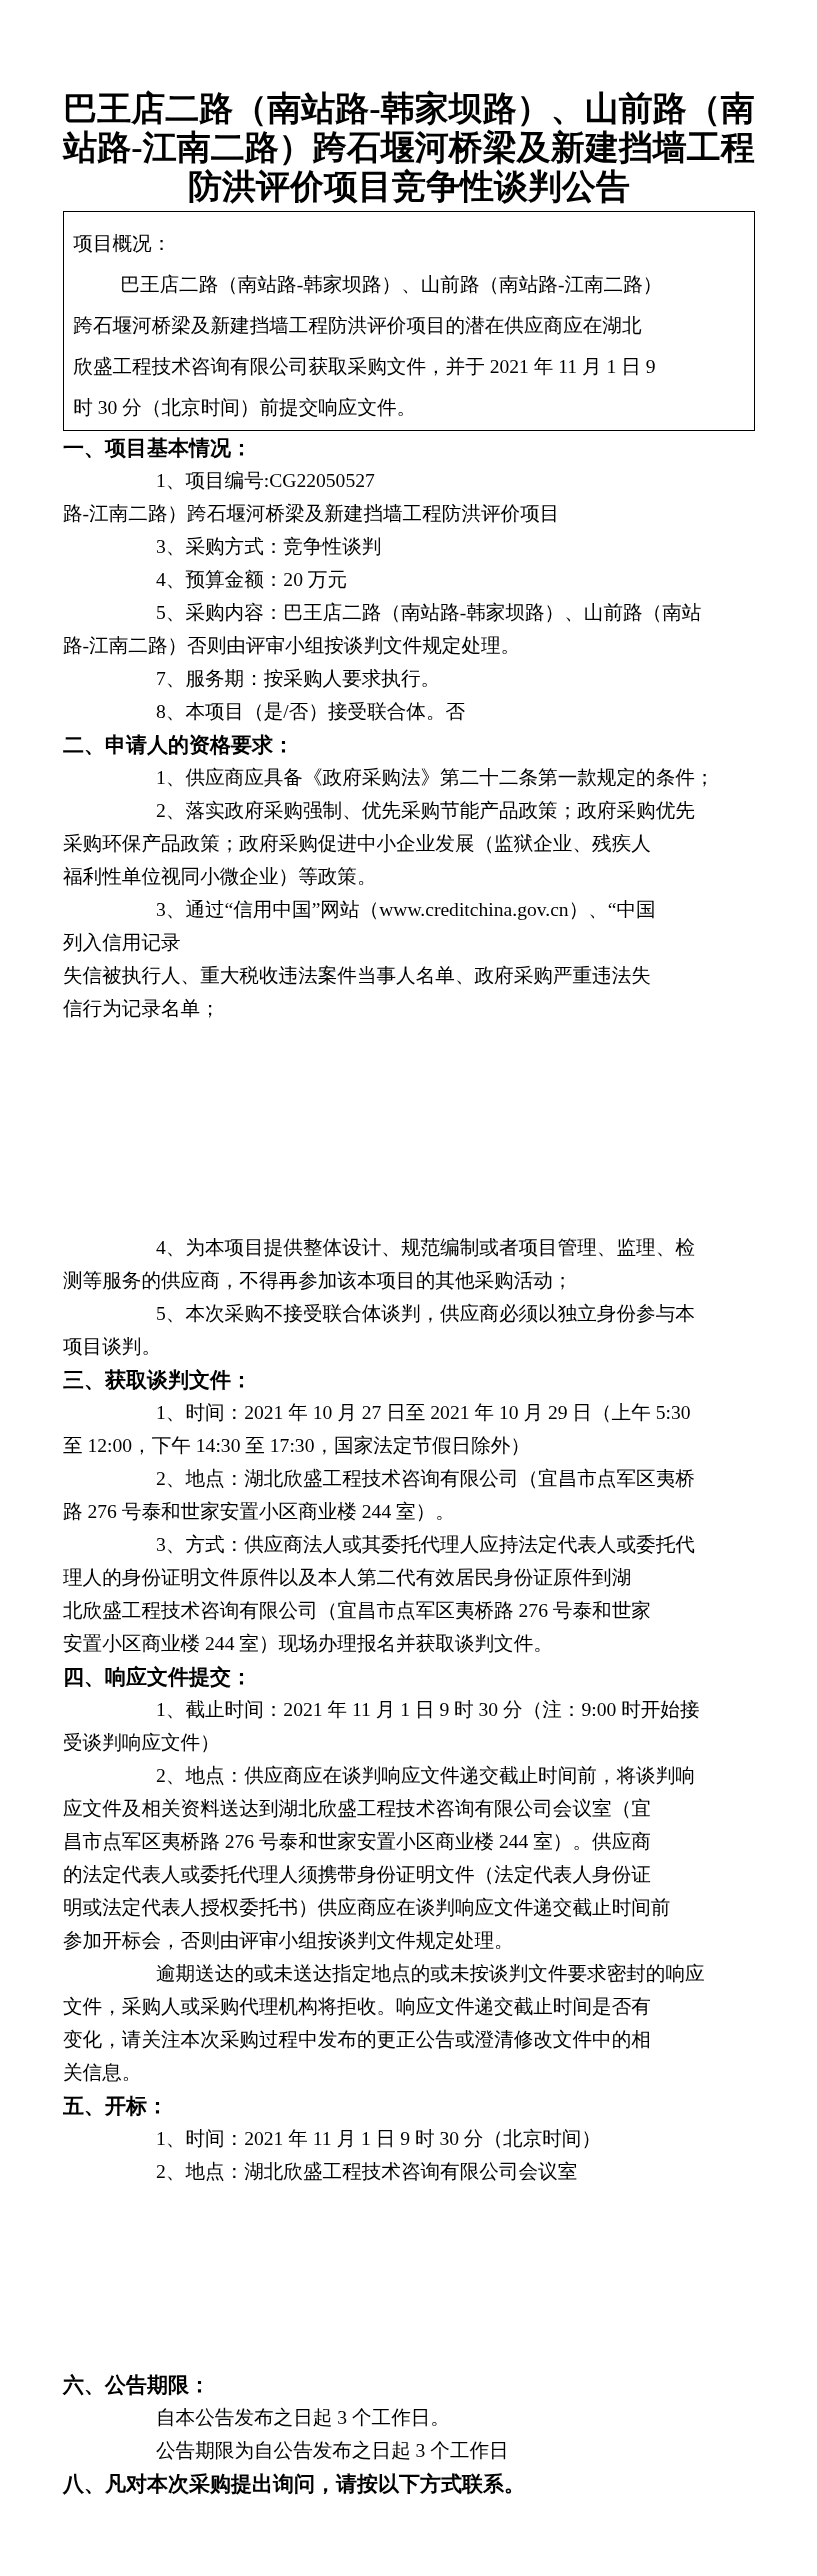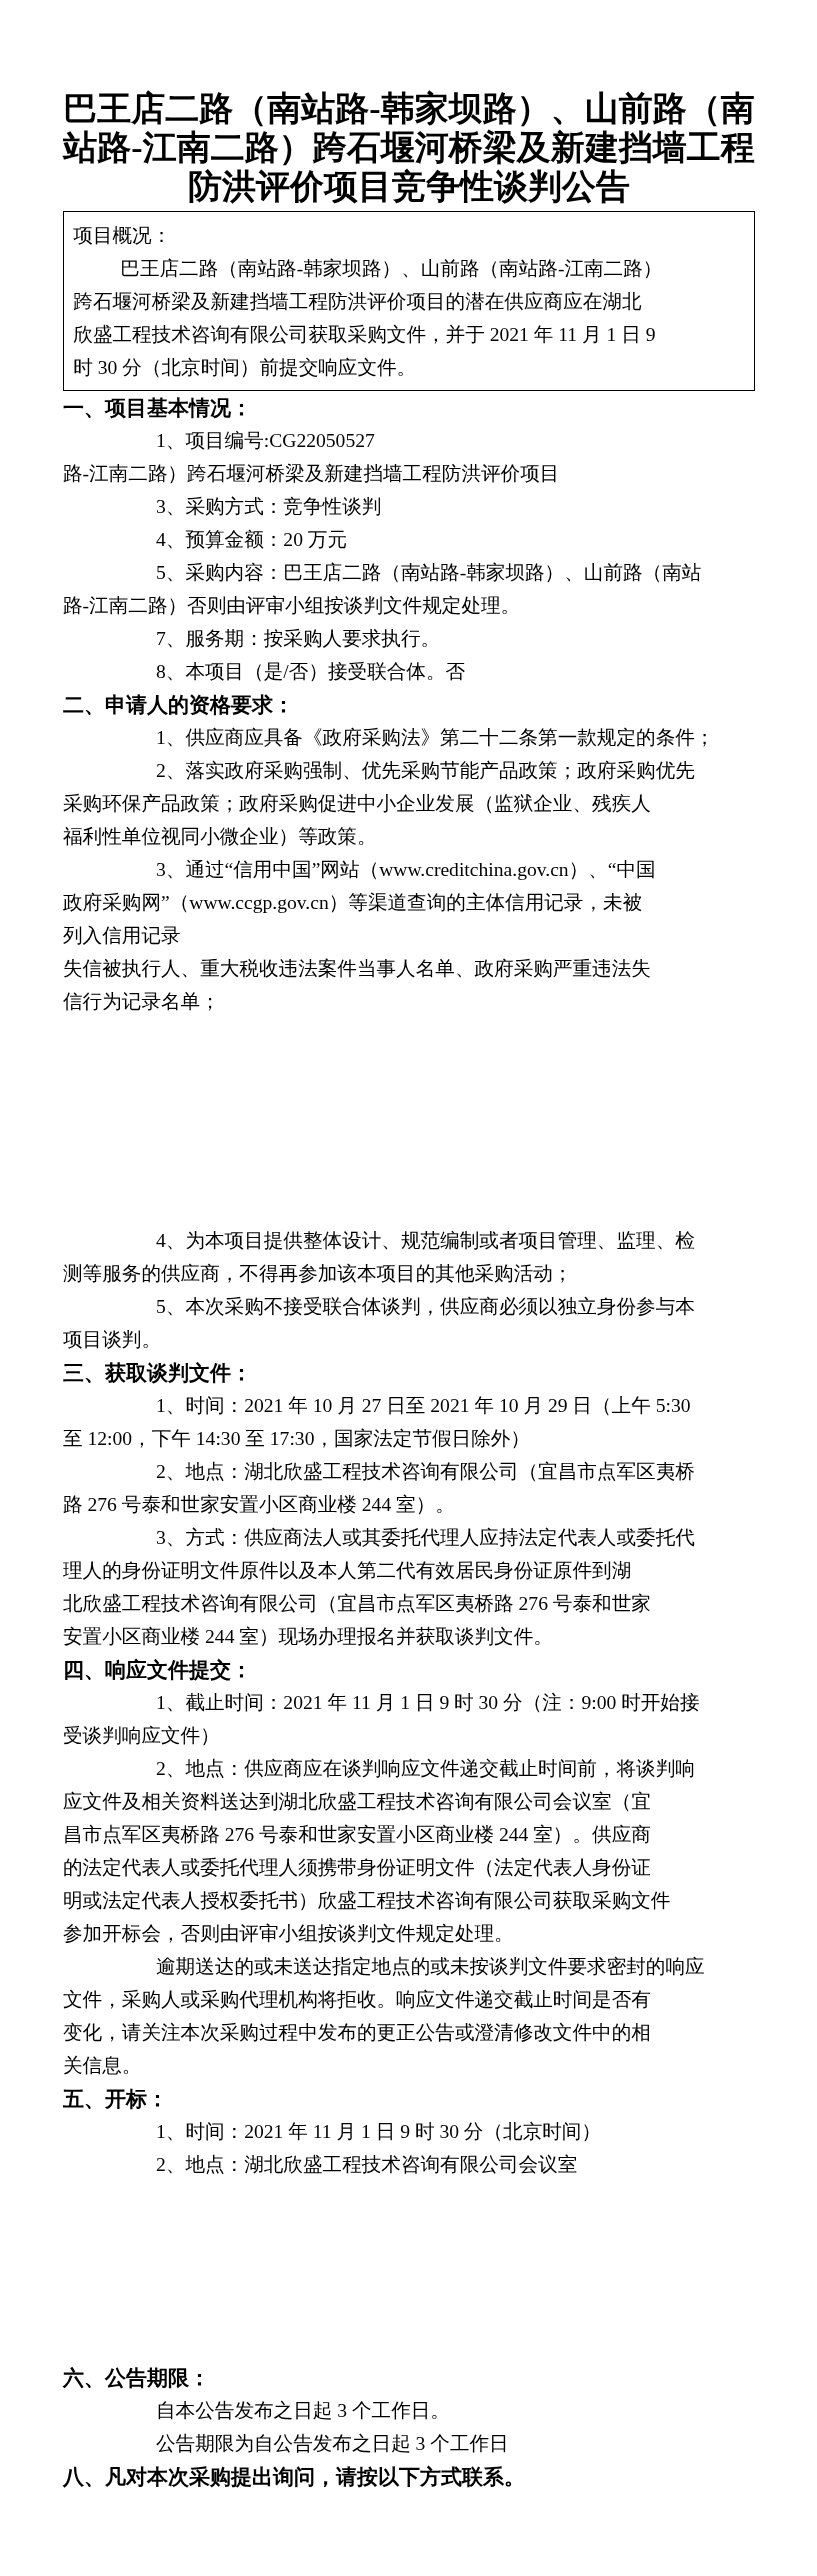--- a/index.html
+++ b/index.html
@@ -2,21 +2,21 @@
 <html style="font-size:8.2px"><head>
 <meta charset="utf-8">
 <style>
   html,body{margin:0;padding:0;background:#ffffff;}
   .page{position:relative;width:818px;height:3470px;background:#fff;color:#000;
         font-family:"Liberation Serif","DejaVu Serif",serif;font-size:19.6px;overflow:hidden;}
   .content{padding:0 63px;}
   .doc-title{margin-top:89px;text-align:center;font-weight:bold;font-size:34px;line-height:39px;}
   .title-line{line-height:39px;}
   .overview-box{margin-top:5.2px;border:1.5px solid #000;padding:7.2px 9.3px 5.2px 9.3px;}
-  .line{line-height:33px;white-space:pre-wrap;}
+  .line{line-height:33px;white-space:pre-wrap;margin-top:8px;}
   .box-para .line:first-child{text-indent:47px;}
   .blk{line-height:33px;white-space:pre-wrap;}
   .blk.h{font-family:"Liberation Sans","DejaVu Sans",sans-serif;font-weight:bold;font-size:21px;}
   .blk.i{text-indent:93px;}
   .blk.c{text-indent:0;}
   .gap{width:100%;}
 </style>
 </head>
 <body>
 
@@ -48,21 +48,20 @@
         <div class="blk i">5、采购内容：巴王店二路（南站路-韩家坝路）、山前路（南站</div>
         <div class="blk c">路-江南二路）否则由评审小组按谈判文件规定处理。</div>
         <div class="blk i">7、服务期：按采购人要求执行。</div>
         <div class="blk i">8、本项目（是/否）接受联合体。否</div>
         <div class="blk h">二、申请人的资格要求：</div>
         <div class="blk i">1、供应商应具备《政府采购法》第二十二条第一款规定的条件；</div>
         <div class="blk i">2、落实政府采购强制、优先采购节能产品政策；政府采购优先</div>
         <div class="blk c">采购环保产品政策；政府采购促进中小企业发展（监狱企业、残疾人</div>
         <div class="blk c">福利性单位视同小微企业）等政策。</div>
         <div class="blk i">3、通过“信用中国”网站（www.creditchina.gov.cn）、“中国</div>
-        <div class="blk c">政府采购网”（www.ccgp.gov.cn）等渠道查询的主体信用记录，未被</div>
         <div class="blk c">列入信用记录</div>
         <div class="blk c">失信被执行人、重大税收违法案件当事人名单、政府采购严重违法失</div>
         <div class="blk c">信行为记录名单；</div>
         <div class="gap" style="height: 206px;"></div>
         <div class="blk i">4、为本项目提供整体设计、规范编制或者项目管理、监理、检</div>
         <div class="blk c">测等服务的供应商，不得再参加该本项目的其他采购活动；</div>
         <div class="blk i">5、本次采购不接受联合体谈判，供应商必须以独立身份参与本</div>
         <div class="blk c">项目谈判。</div>
         <div class="blk h">三、获取谈判文件：</div>
         <div class="blk i">1、时间：2021 年 10 月 27 日至 2021 年 10 月 29 日（上午 5:30</div>
@@ -73,21 +72,21 @@
         <div class="blk c">理人的身份证明文件原件以及本人第二代有效居民身份证原件到湖</div>
         <div class="blk c">北欣盛工程技术咨询有限公司（宜昌市点军区夷桥路 276 号泰和世家</div>
         <div class="blk c">安置小区商业楼 244 室）现场办理报名并获取谈判文件。</div>
         <div class="blk h">四、响应文件提交：</div>
         <div class="blk i">1、截止时间：2021 年 11 月 1 日 9 时 30 分（注：9:00 时开始接</div>
         <div class="blk c">受谈判响应文件）</div>
         <div class="blk i">2、地点：供应商应在谈判响应文件递交截止时间前，将谈判响</div>
         <div class="blk c">应文件及相关资料送达到湖北欣盛工程技术咨询有限公司会议室（宜</div>
         <div class="blk c">昌市点军区夷桥路 276 号泰和世家安置小区商业楼 244 室）。供应商</div>
         <div class="blk c">的法定代表人或委托代理人须携带身份证明文件（法定代表人身份证</div>
-        <div class="blk c">明或法定代表人授权委托书）欣盛工程技术咨询有限公司获取采购文件</div>
+        <div class="blk c">明或法定代表人授权委托书）供应商应在谈判响应文件递交截止时间前</div>
         <div class="blk c">参加开标会，否则由评审小组按谈判文件规定处理。</div>
         <div class="blk i">逾期送达的或未送达指定地点的或未按谈判文件要求密封的响应</div>
         <div class="blk c">文件，采购人或采购代理机构将拒收。响应文件递交截止时间是否有</div>
         <div class="blk c">变化，请关注本次采购过程中发布的更正公告或澄清修改文件中的相</div>
         <div class="blk c">关信息。</div>
         <div class="blk h">五、开标：</div>
         <div class="blk i">1、时间：2021 年 11 月 1 日 9 时 30 分（北京时间）</div>
         <div class="blk i">2、地点：湖北欣盛工程技术咨询有限公司会议室</div>
         <div class="gap" style="height: 180px;"></div>
         <div class="blk h">六、公告期限：</div>

